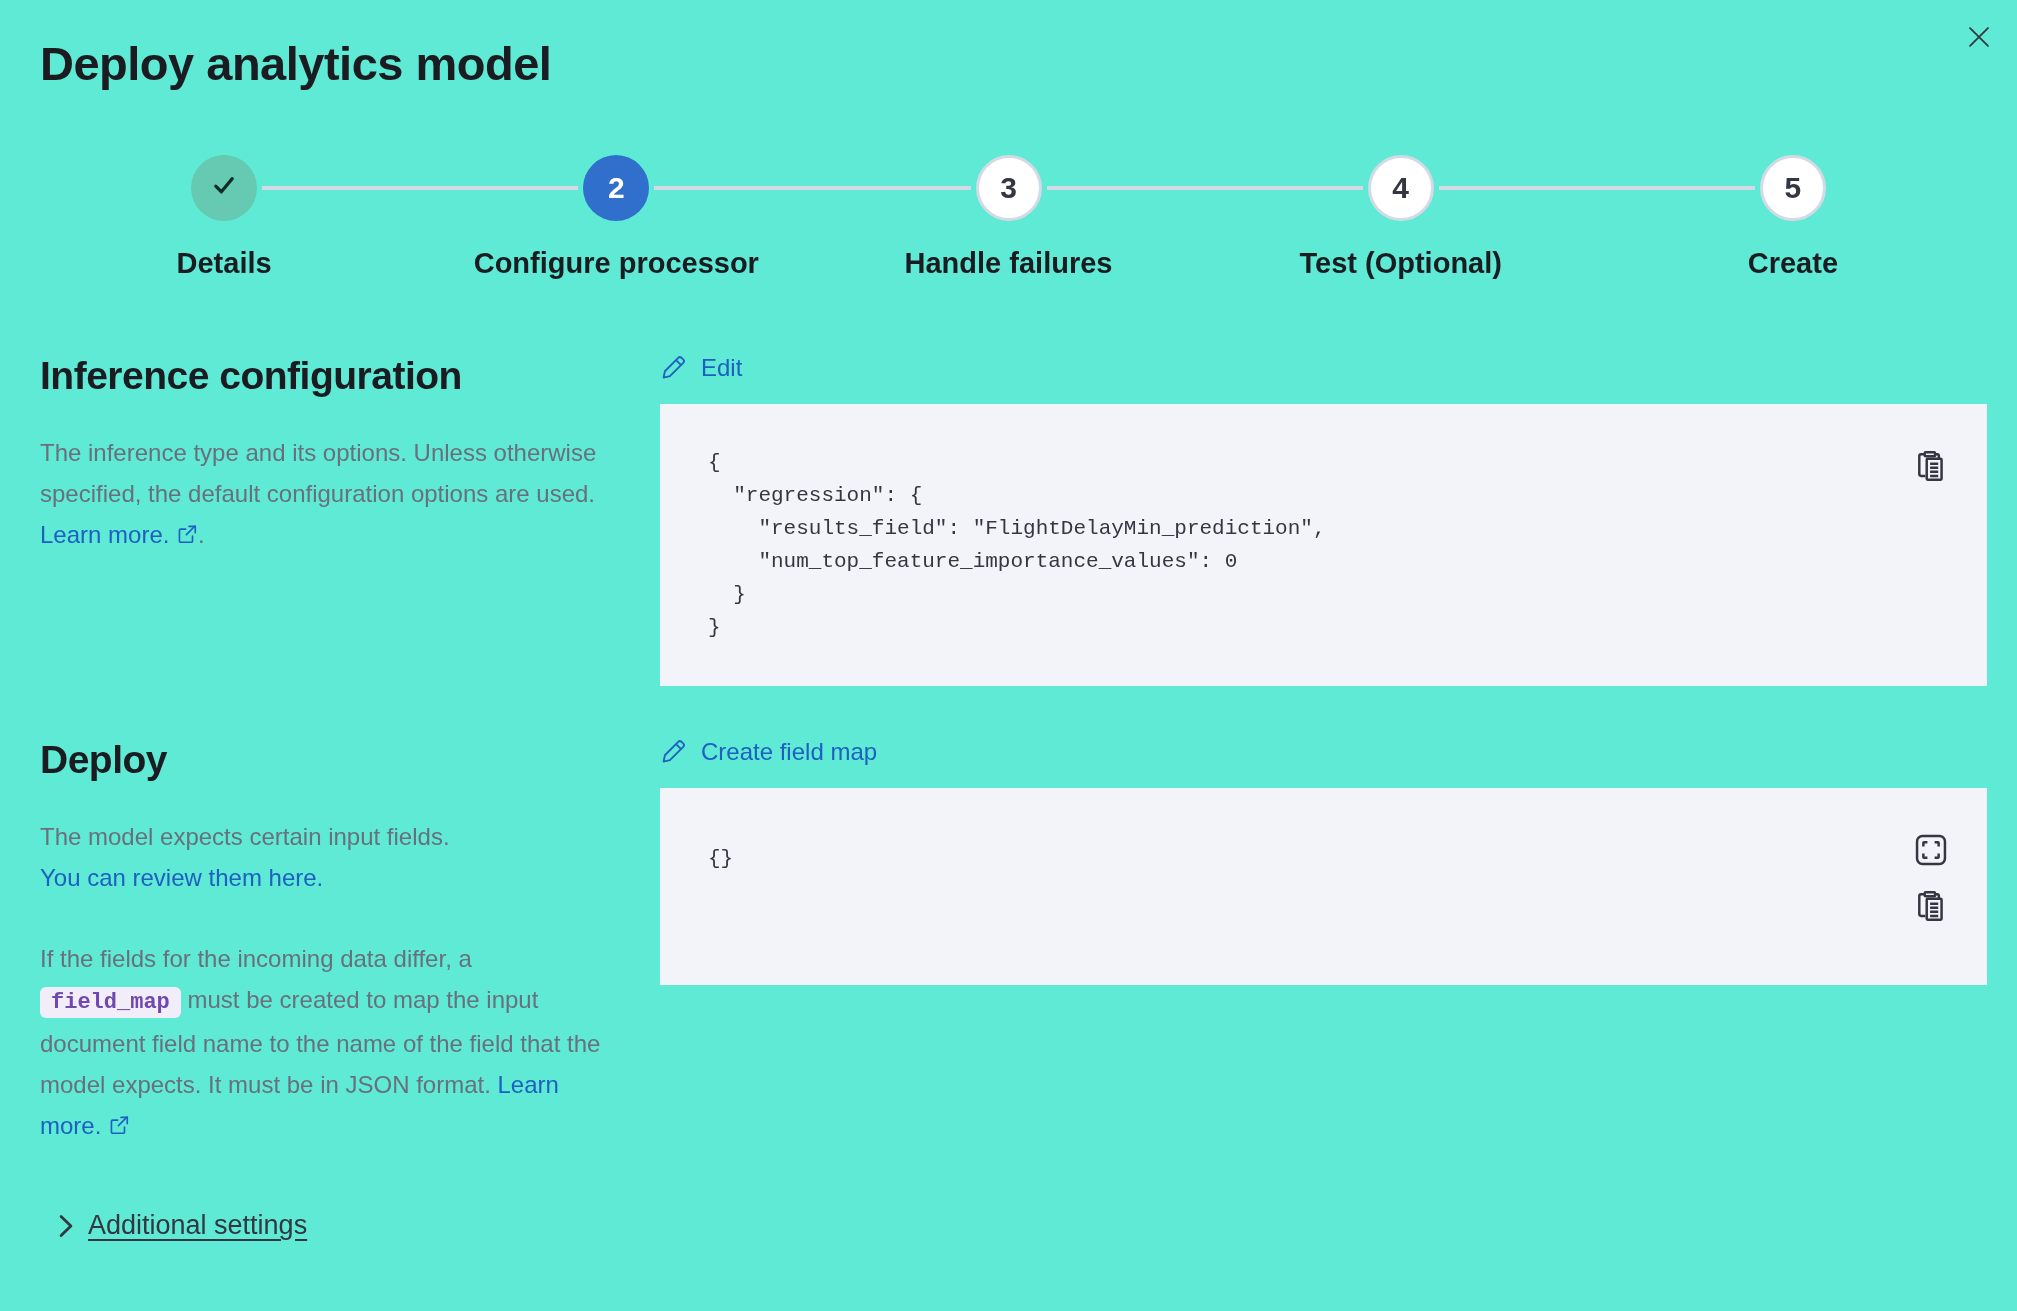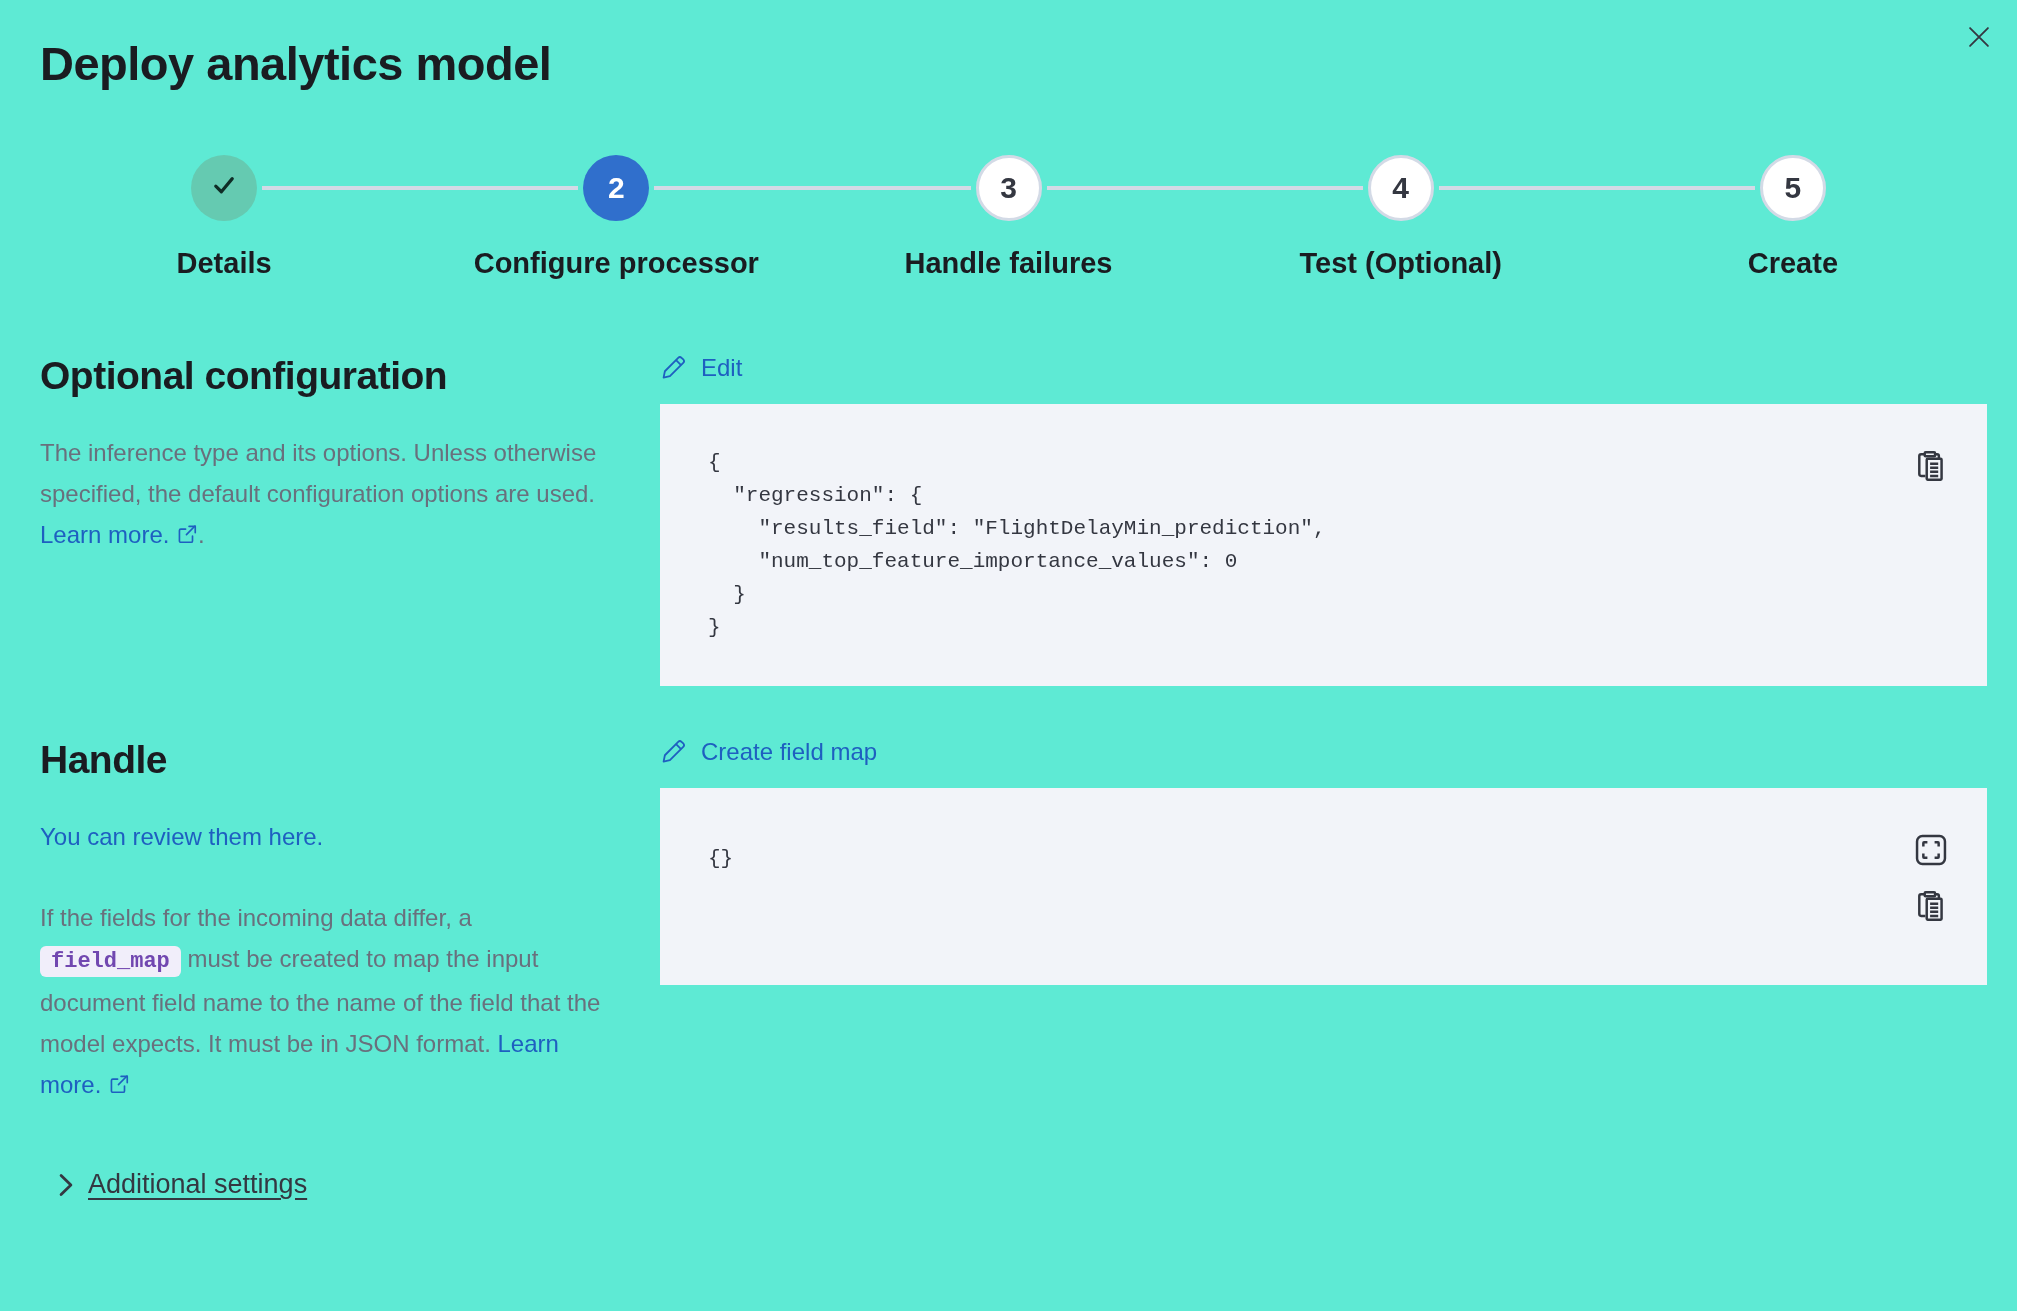--- a/index.html
+++ b/index.html
@@ -239,21 +239,21 @@
     </button>
     <button class="step">
       <span class="step-circle">5</span>
       <span class="step-label">Create</span>
     </button>
   </div>
 
   <div class="content">
 
     <div class="section-left">
-      <h2 class="section-heading">Optional configuration</h2>
+      <h2 class="section-heading">Inference configuration</h2>
       <p class="section-desc">
         <span>The inference type and its options. Unless otherwise specified, the default configuration options are used. </span><a class="text-link">Learn more.</a>
         <span class="popout-icon">
           <svg viewBox="0 0 16 16" fill="none" stroke="currentColor" stroke-width="1.2" stroke-linecap="round" stroke-linejoin="round">
             <path d="M9.5 2.5H14v4.5"></path>
             <path d="M13.8 2.2L7.6 8.4"></path>
             <path d="M12 9.5V13a1 1 0 0 1-1 1H3.5a1 1 0 0 1-1-1V5.5a1 1 0 0 1 1-1H7"></path>
           </svg>
         </span><span>.</span>
       </p>
@@ -286,22 +286,23 @@
                 <rect x="6.1" y="4.8" width="6.6" height="9.3" rx="0.4" fill="#f2f4f9"></rect>
                 <path d="M7.6 7h3.6M7.6 8.8h3.6M7.6 10.6h3.6M7.6 12.4h3.6"></path>
               </svg>
             </span>
           </button>
         </div>
       </div>
     </div>
 
     <div class="section-left">
-      <h2 class="section-heading">Handle</h2>
+      <h2 class="section-heading">Deploy</h2>
       <p class="section-desc">
+        <span>The model expects certain input fields. </span>
         <a class="text-link block-link">You can review them here.</a>
       </p>
       <p class="section-desc">
         <span>If the fields for the incoming data differ, a </span><code class="inline-code">field_map</code><span> must be created to map the input document field name to the name of the field that the model expects. It must be in JSON format. </span><a class="text-link">Learn more.</a>
         <span class="popout-icon">
           <svg viewBox="0 0 16 16" fill="none" stroke="currentColor" stroke-width="1.2" stroke-linecap="round" stroke-linejoin="round">
             <path d="M9.5 2.5H14v4.5"></path>
             <path d="M13.8 2.2L7.6 8.4"></path>
             <path d="M12 9.5V13a1 1 0 0 1-1 1H3.5a1 1 0 0 1-1-1V5.5a1 1 0 0 1 1-1H7"></path>
           </svg>

